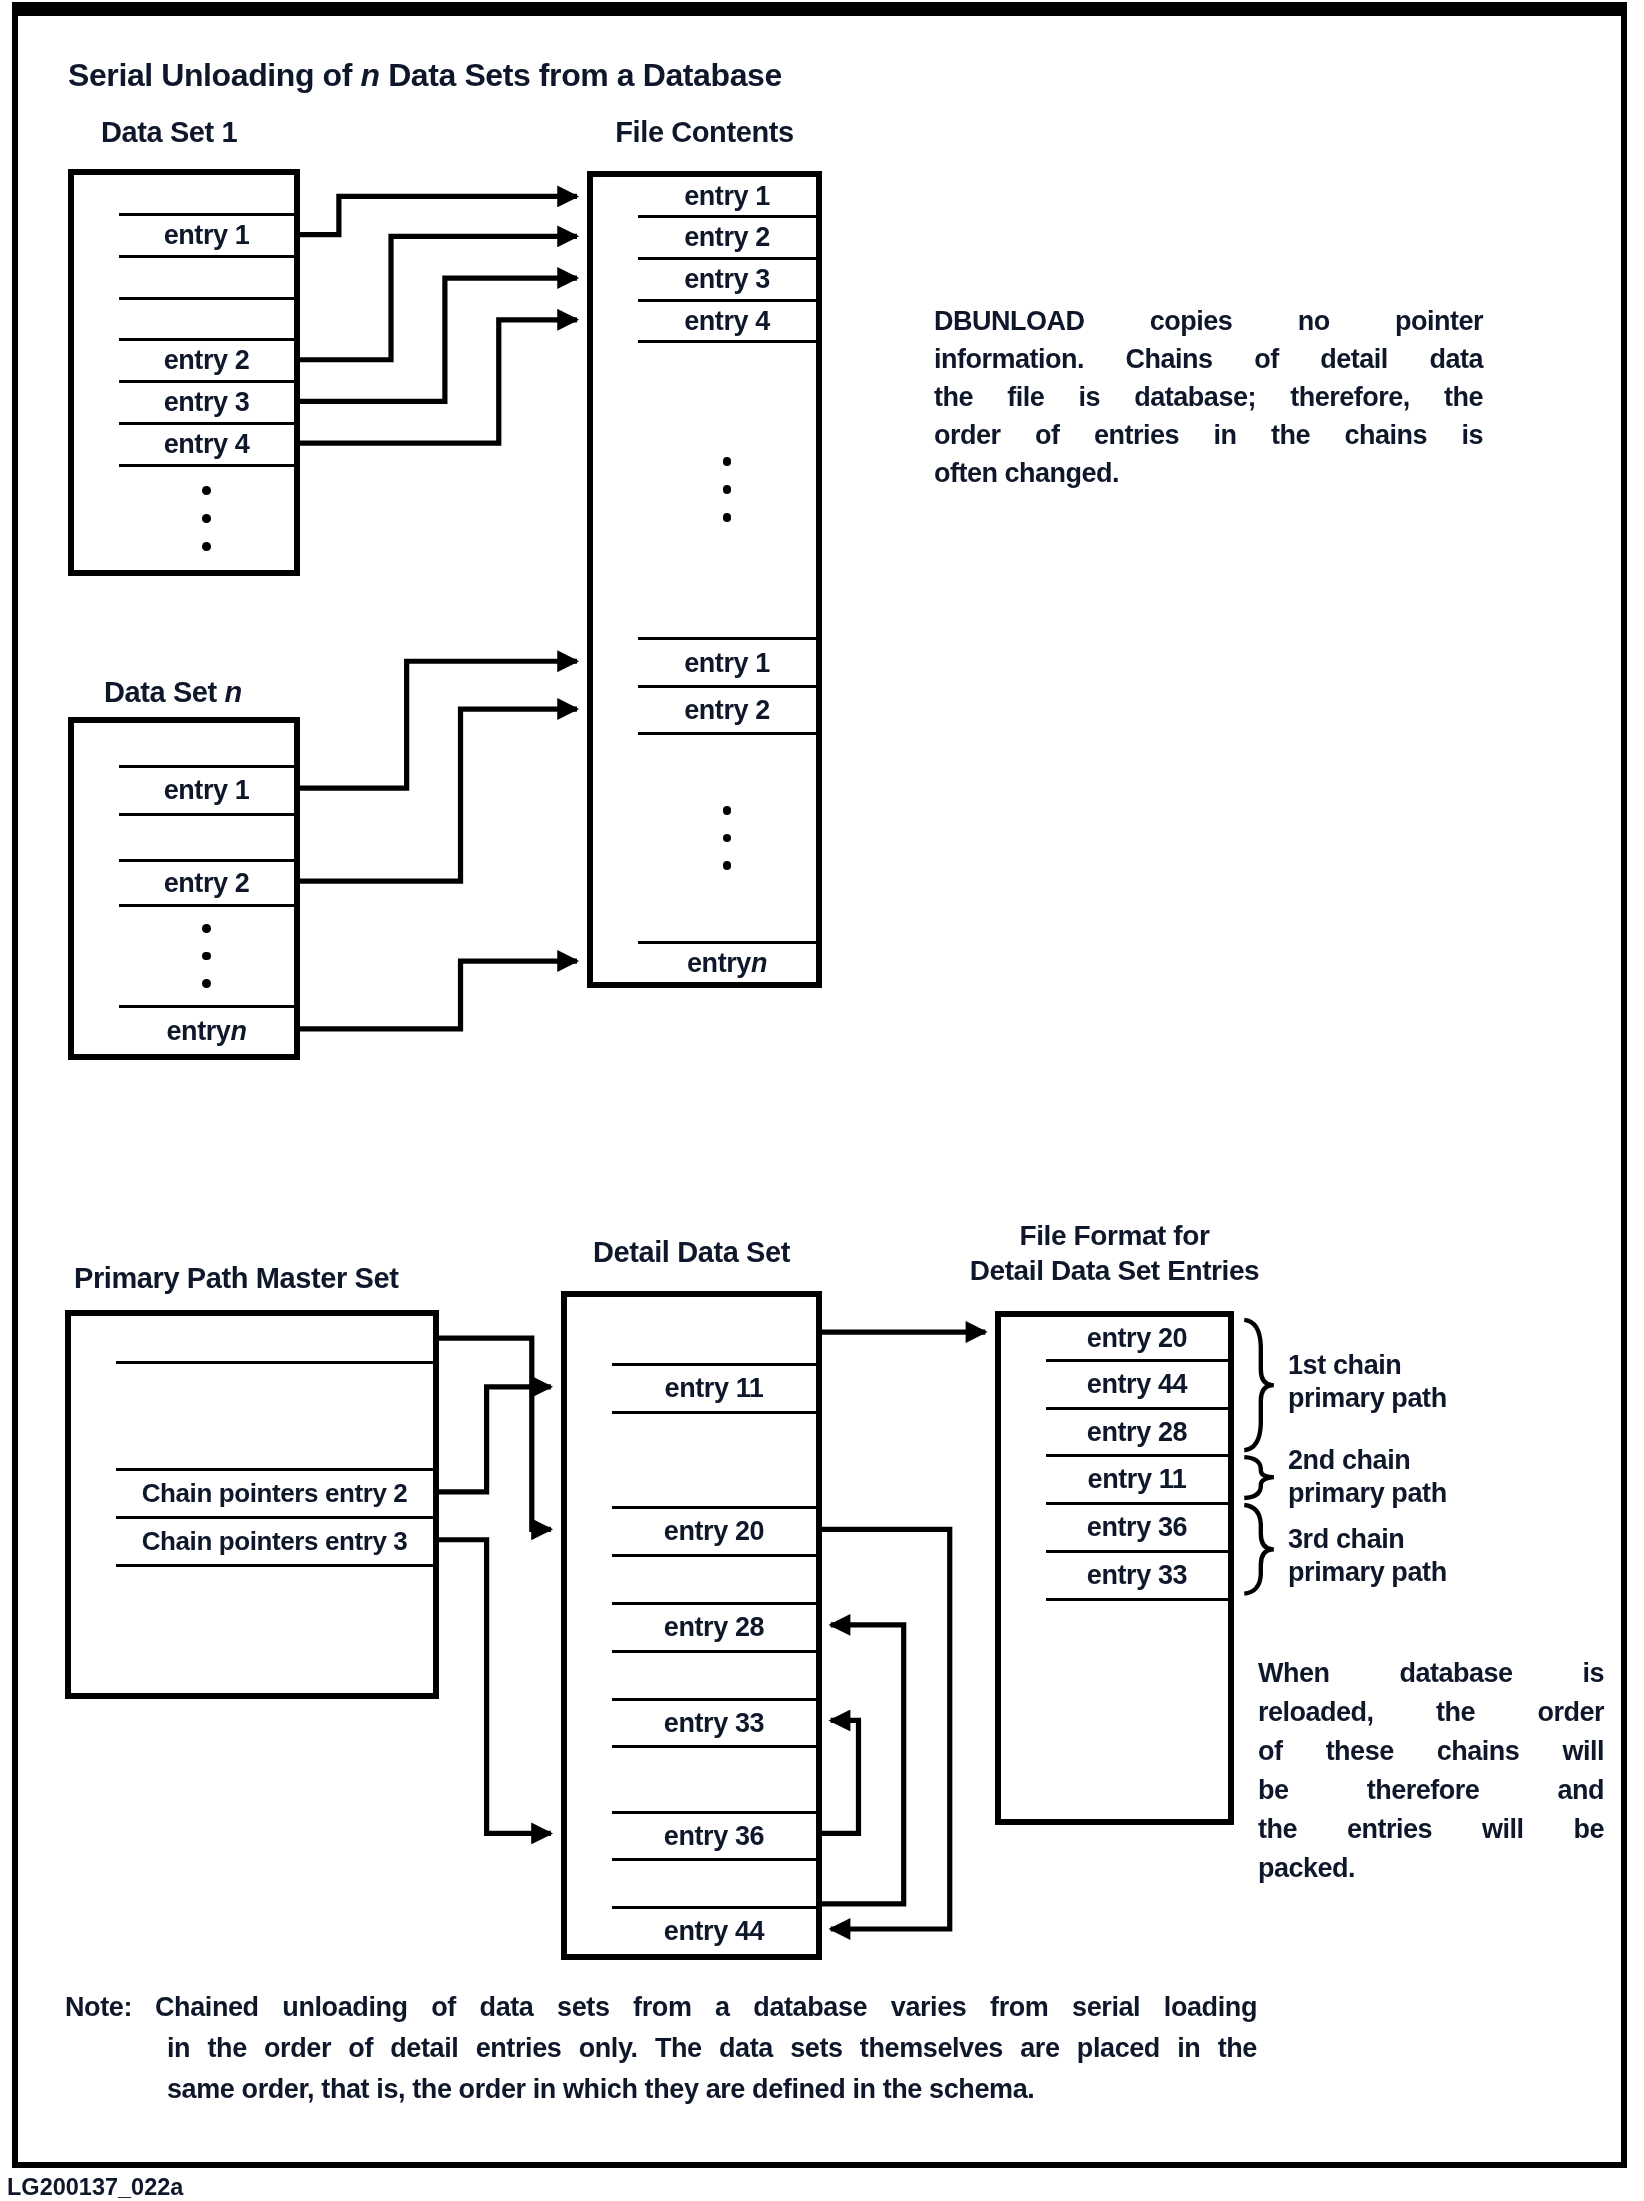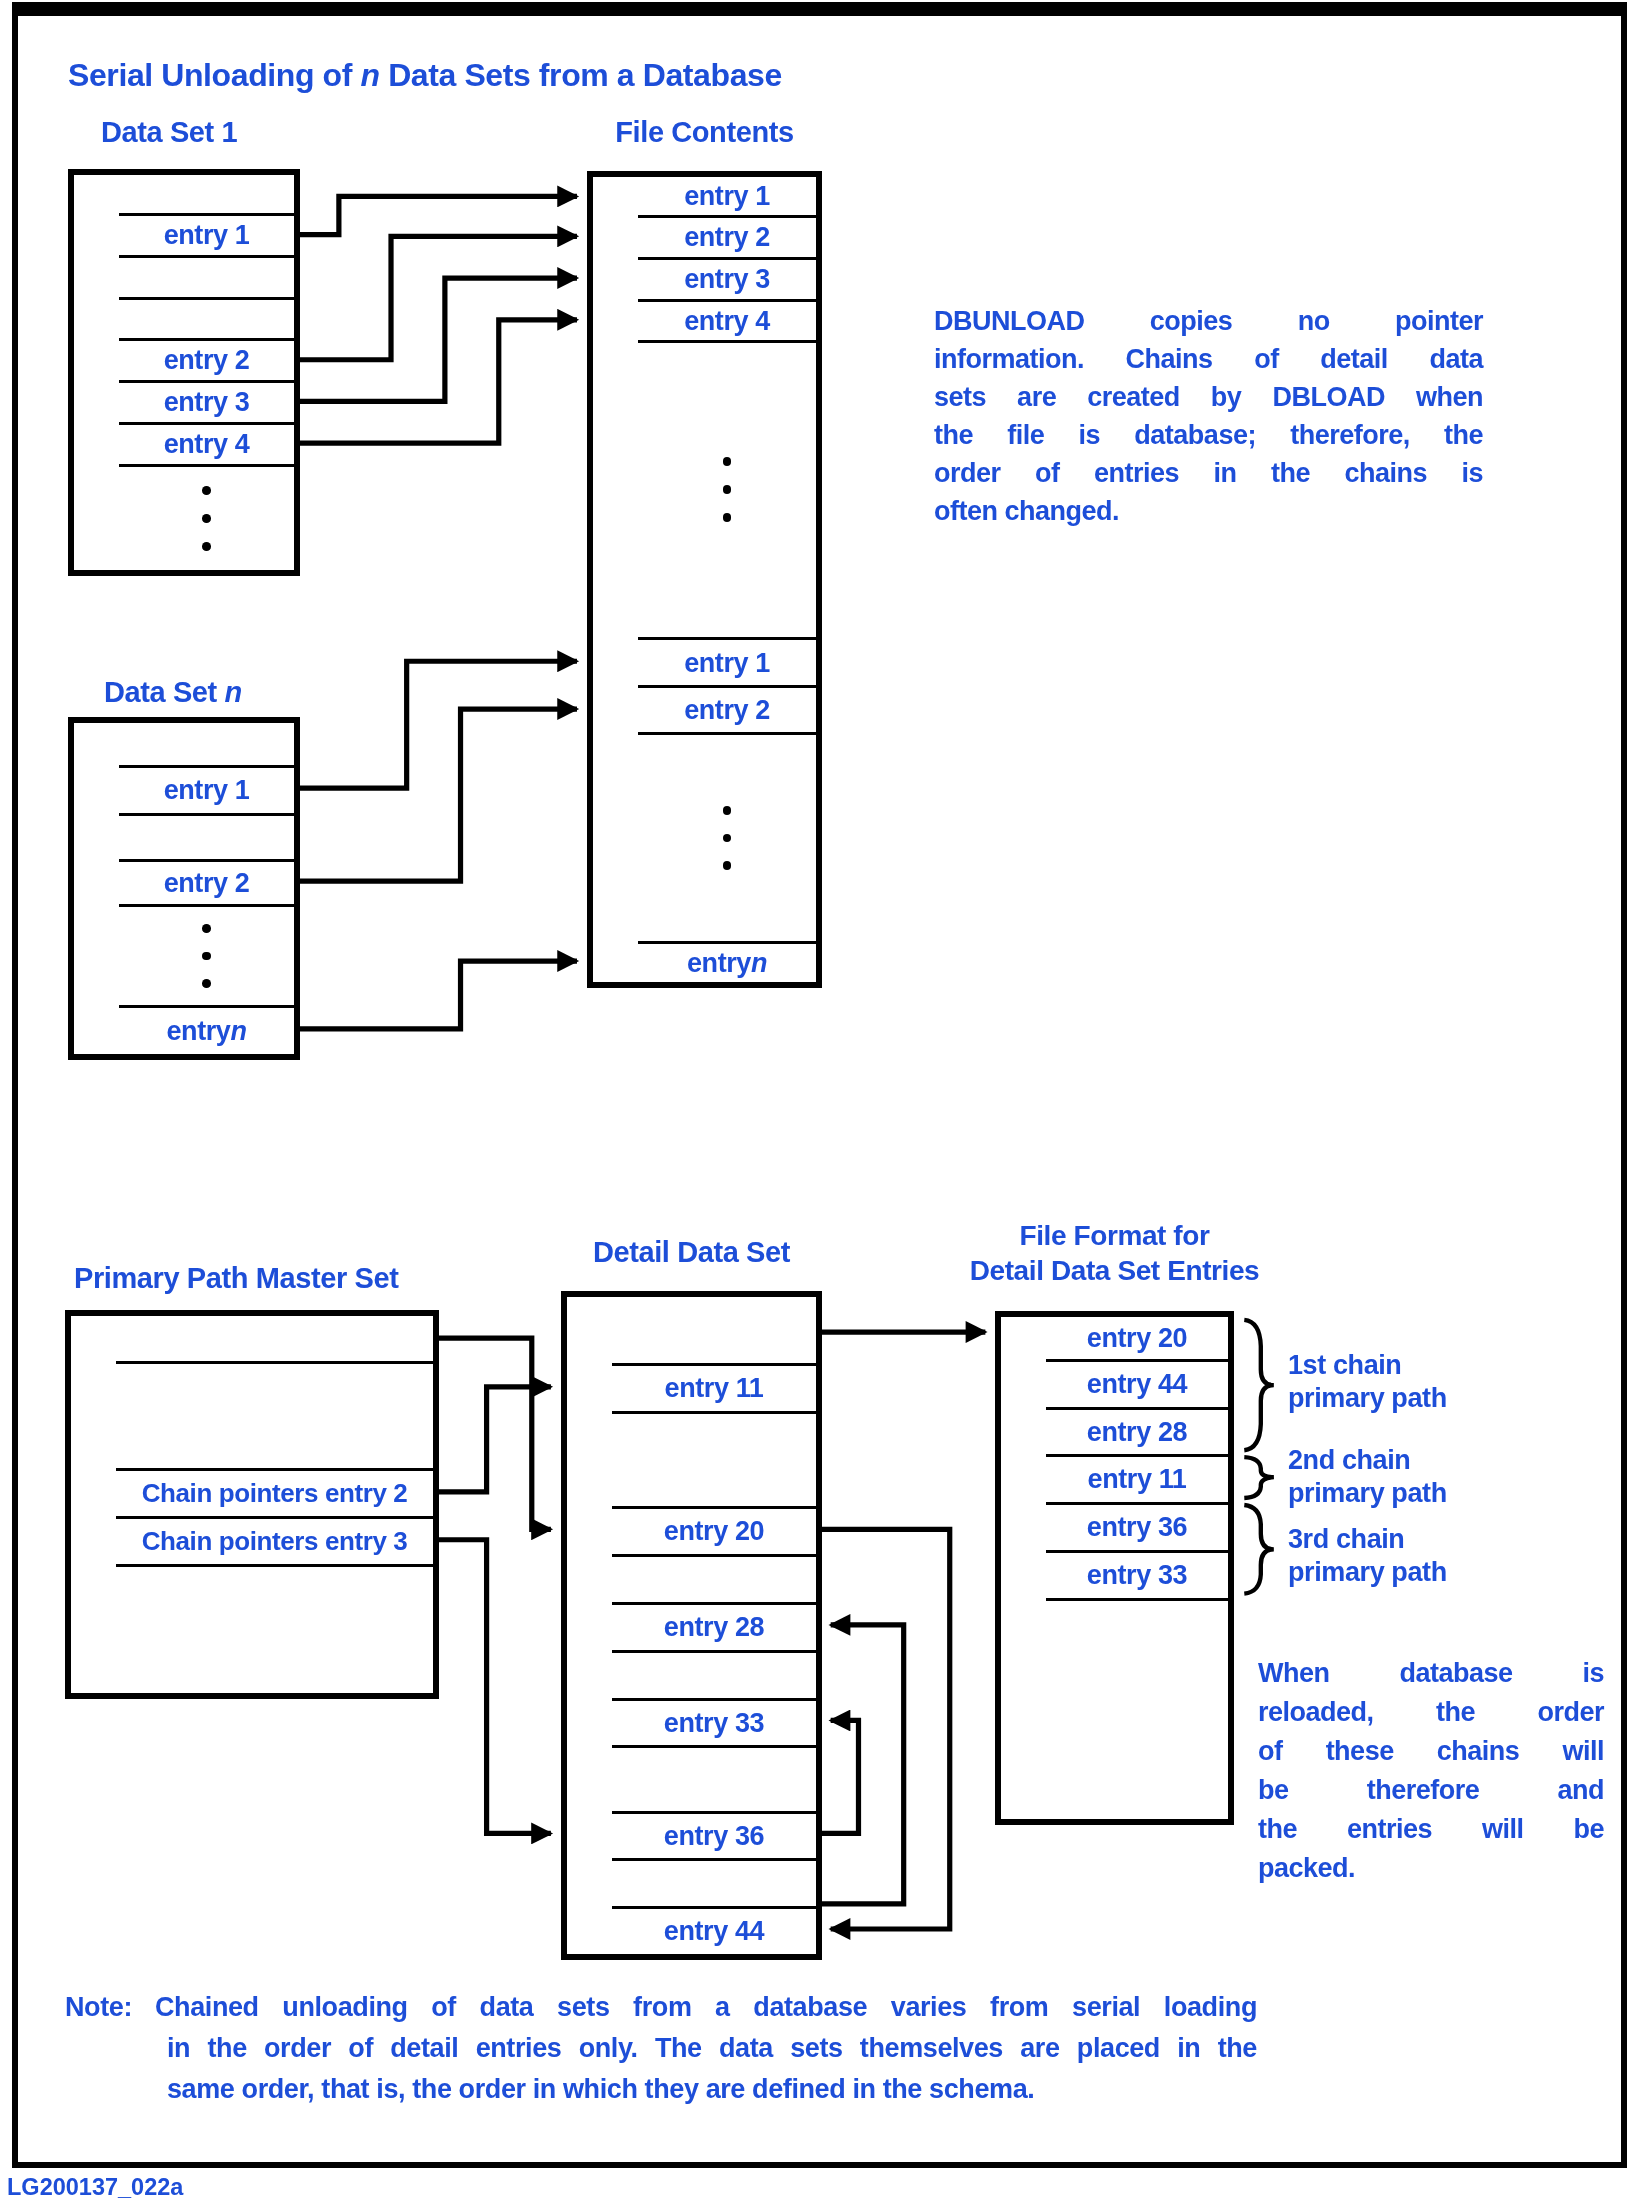--- a/index.html
+++ b/index.html
@@ -1,16 +1,16 @@
 <!DOCTYPE html>
 <html style="font-size:14px"><head>
 <meta charset="utf-8">
 <style>
   html,body{margin:0;padding:0;background:#ffffff;}
-  #canvas{position:relative;width:1644px;height:2201px;background:#ffffff;color:#1d4ed8;
+  #canvas{position:relative;width:1644px;height:2201px;background:#ffffff;color:#0f172a;
           font-family:"Liberation Sans", sans-serif;overflow:hidden;}
   .frame{position:absolute;left:12px;top:1.7px;width:1615px;height:2166px;box-sizing:border-box;
          border:6px solid #000;border-top-width:14px;}
   .stitle{position:absolute;font-size:32px;font-weight:bold;letter-spacing:-0.4px;white-space:nowrap;}
   .lbl{position:absolute;font-size:29px;font-weight:bold;letter-spacing:-0.4px;white-space:nowrap;}
   .lbl.ctr{text-align:center;white-space:normal;}
   .it{font-style:italic;}
   .box{position:absolute;box-sizing:border-box;border:6px solid #000;background:#fff;}
   .row{position:absolute;left:0;right:0;display:flex;align-items:center;justify-content:center;
        font-size:27px;font-weight:bold;letter-spacing:-0.4px;box-sizing:border-box;margin-left:45px;}
@@ -104,21 +104,20 @@
     </div>
     <div class="row b" style="top:282px;height:50px;">
         <span>entry </span>
         <span class="it">n</span>
       </div>
   </div>
 
   <div class="para" style="left:934px;top:306px;width:549px;">
     <div class="pl">DBUNLOAD copies no pointer</div>
     <div class="pl">information.  Chains of detail data</div>
-    <div class="pl">sets are created by DBLOAD when</div>
     <div class="pl">the file is database;  therefore, the</div>
     <div class="pl">order of entries in the chains is</div>
     <div class="pll">often changed.</div>
   </div>
 
 
   <div class="lbl" style="left:74px;top:1262px;">Primary Path Master Set</div>
   <div class="lbl ctr" style="left:561px;top:1236px;width:261px;">Detail Data Set</div>
   <div class="lbl ctr" style="left:897px;top:1220px;width:435px;font-size:28px;">File Format for</div>
   <div class="lbl ctr" style="left:897px;top:1255px;width:435px;font-size:28px;">Detail Data Set Entries</div>

